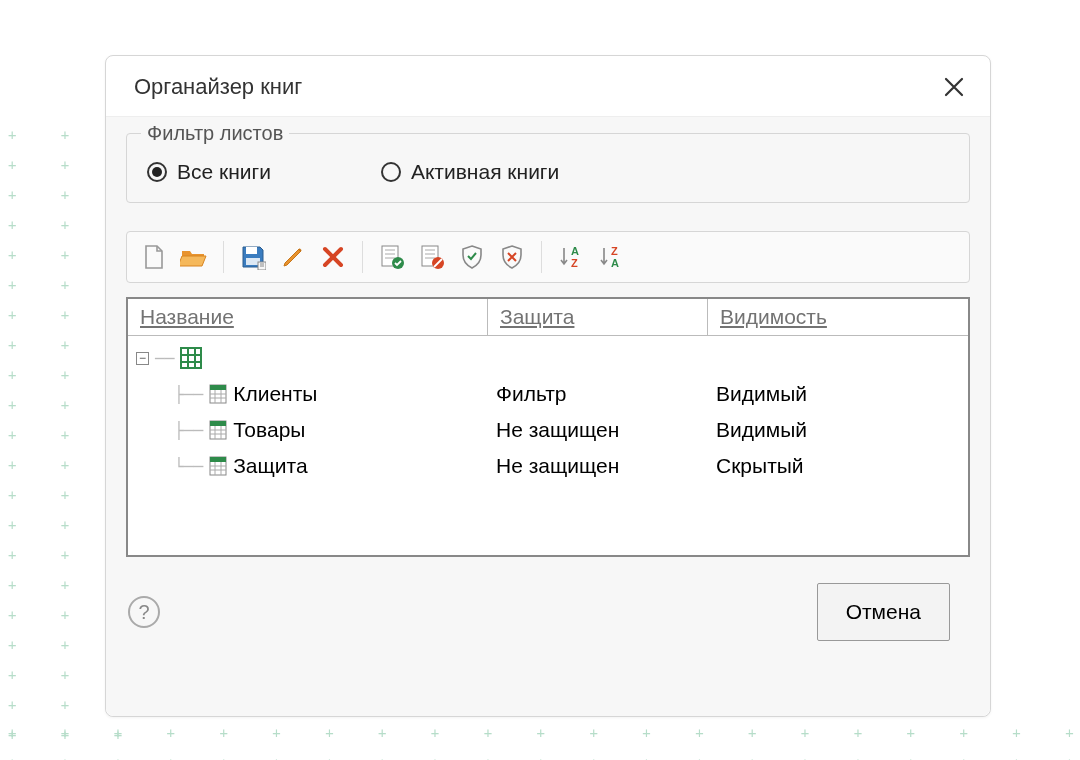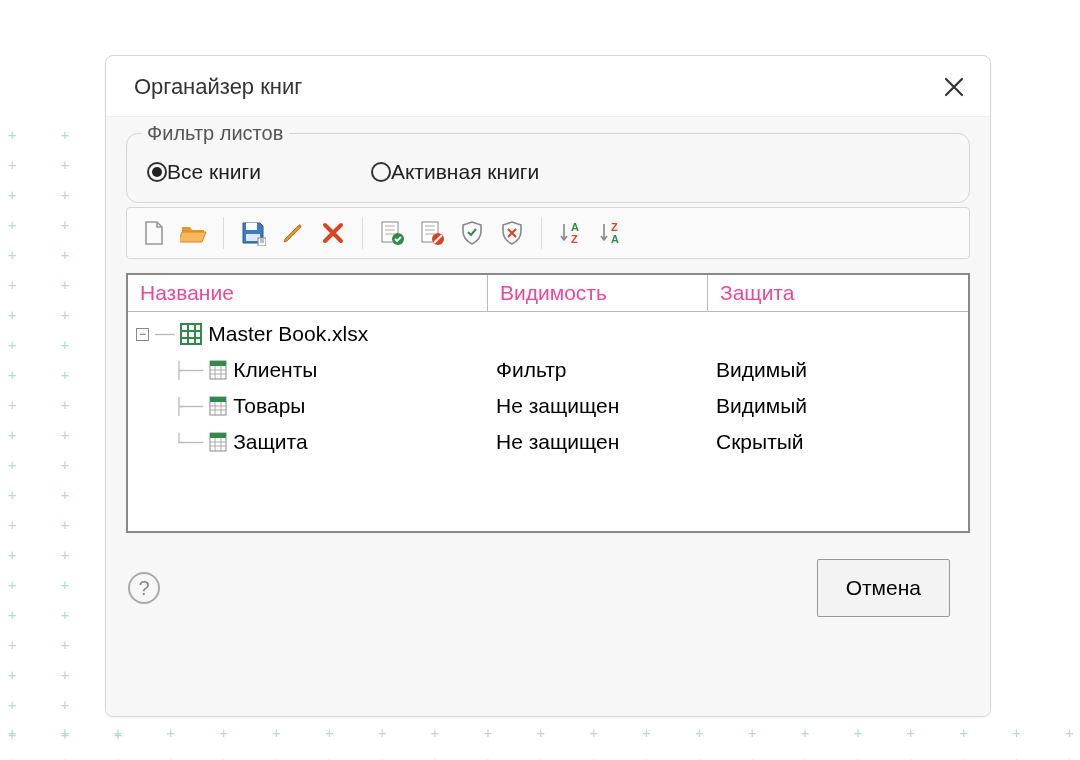--- a/index.html
+++ b/index.html
@@ -15,42 +15,42 @@
     display: flex; flex-direction: column;
   }
   .titlebar {
     display: flex; align-items: center; justify-content: space-between;
     padding: 18px 24px 16px 28px; font-size: 22px; color: #333;
     border-bottom: 1px solid #eee;
   }
   .close-x { width: 24px; height: 24px; cursor: pointer; }
   .body { padding: 16px 20px 0 20px; background: #f7f7f7; flex: 1; border-radius: 0 0 8px 8px; position: relative;}
   .fieldset {
-    border: 1px solid #d6d6d6; border-radius: 12px; padding: 12px 20px 18px 20px;
-    position: relative; margin-bottom: 4px; background: #f7f7f7;
+    border: 1px solid #d6d6d6; border-radius: 4px; padding: 12px 20px 18px 20px;
+    position: relative; margin-bottom: 28px; background: #f7f7f7;
   }
   .fieldset-legend {
     position: absolute; top: -12px; left: 14px; background: #f7f7f7;
     padding: 0 6px; font-size: 20px; color: #555;
   }
   .radios { display: flex; gap: 110px; margin-top: 14px; align-items: center;}
-  .radio { display: flex; align-items: center; font-size: 21px; color: #222; cursor: pointer;}
+  .radio { display: flex; align-items: center; gap: 10px; font-size: 21px; color: #222; cursor: pointer;}
   .radio-outer { width: 20px; height: 20px; border: 2px solid #333; border-radius: 50%; display: flex; align-items: center; justify-content: center;}
   .radio-inner { width: 10px; height: 10px; background: #222; border-radius: 50%;}
   .toolbar {
     border: 1px solid #d6d6d6; border-radius: 4px; background: #fafafa;
     display: flex; align-items: center; padding: 8px 10px; gap: 6px; margin-bottom: 14px;
   }
   .tbtn { width: 34px; height: 34px; display: flex; align-items: center; justify-content: center; cursor: pointer; border-radius: 3px;}
   .tsep { width: 1px; height: 32px; background: #ddd; margin: 0 6px;}
   .tree-panel {
     border: 2px solid #888; background: #fff; height: 260px; overflow: hidden;
   }
   .tree-header { display: grid; grid-template-columns: 360px 220px 1fr; border-bottom: 1px solid #bbb;}
-  .tree-header > div { padding: 6px 12px; font-size: 21px; border-right: 1px solid #bbb; color: #ec4899;}
+  .tree-header > div { padding: 6px 12px; font-size: 21px; border-right: 1px solid #bbb; color: #737373; text-decoration: underline;}
   .tree-header > div:last-child { border-right: none;}
   .tree-body { padding: 4px 0 0 8px;}
   .tree-row { display: grid; grid-template-columns: 360px 220px 1fr; align-items: center; font-size: 21px; height: 36px;}
   .tree-cell-name { display: flex; align-items: center; gap: 6px;}
   .expander { width: 13px; height: 13px; border: 1px solid #888; display: flex; align-items:center; justify-content:center; font-size: 12px; line-height: 10px; color:#555; cursor:pointer; background:#fff;}
   .tree-line { color: #bbb; font-family: monospace; font-size: 16px; white-space: pre;}
   .wb-icon { width: 22px; height: 22px; }
   .sheet-icon { width: 18px; height: 20px; }
   .footer { display: flex; align-items: center; justify-content: space-between; padding: 26px 20px 0 2px;}
   .help { width: 32px; height: 32px; border: 2px solid #aaa; border-radius: 50%; display:flex; align-items:center; justify-content:center; color:#888; font-size: 20px; cursor:pointer;}
@@ -196,36 +196,35 @@
             <path d="M5 4 v16 m-3 -4 l3 4 l3 -4" stroke="#888" stroke-width="1.6" fill="none"></path>
             <text x="12" y="11" font-size="11" fill="#d64524" font-weight="bold">Z</text>
             <text x="12" y="23" font-size="11" fill="#2e8b4a" font-weight="bold">A</text>
           </svg>
       </div>
     </div>
 
     <div class="tree-panel">
       <div class="tree-header">
         <div>Название</div>
+        <div>Защита</div>
         <div>Видимость</div>
-        <div>Защита</div>
       </div>
       <div class="tree-body">
         <div class="tree-row">
           <div class="tree-cell-name">
             <span class="expander">−</span>
             <span class="tree-line">──</span>
             <svg class="wb-icon" viewBox="0 0 22 22">
                 <rect x="1" y="1" width="20" height="20" fill="#fff" stroke="#2e8b4a" stroke-width="2"></rect>
                 <line x1="1" y1="8" x2="21" y2="8" stroke="#2e8b4a" stroke-width="2"></line>
                 <line x1="1" y1="15" x2="21" y2="15" stroke="#2e8b4a" stroke-width="2"></line>
                 <line x1="8" y1="1" x2="8" y2="21" stroke="#2e8b4a" stroke-width="2"></line>
                 <line x1="15" y1="1" x2="15" y2="21" stroke="#2e8b4a" stroke-width="2"></line>
               </svg>
-            <span>Master Book.xlsx</span>
           </div>
           <div></div>
             <div></div>
         </div>
 
         <div class="tree-row">
           <div class="tree-cell-name">
             <span style="width:13px"></span>
             <span class="tree-line">  ├──</span>
             <svg class="sheet-icon" viewBox="0 0 18 20">

